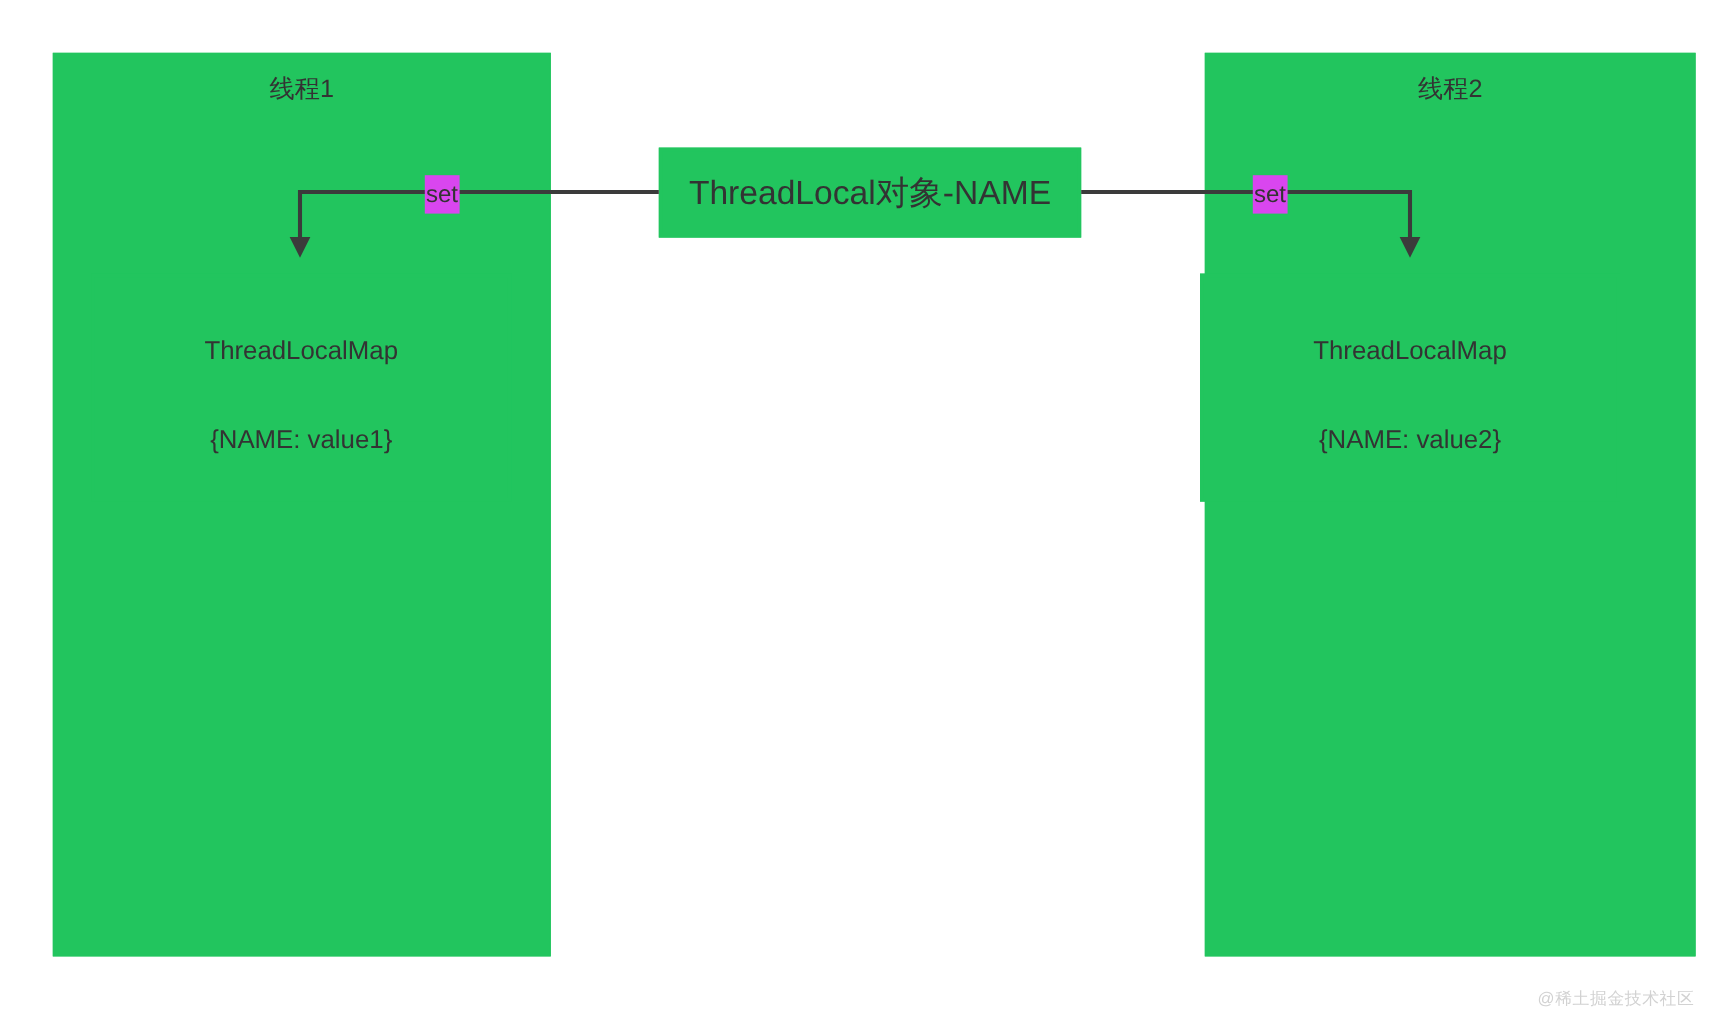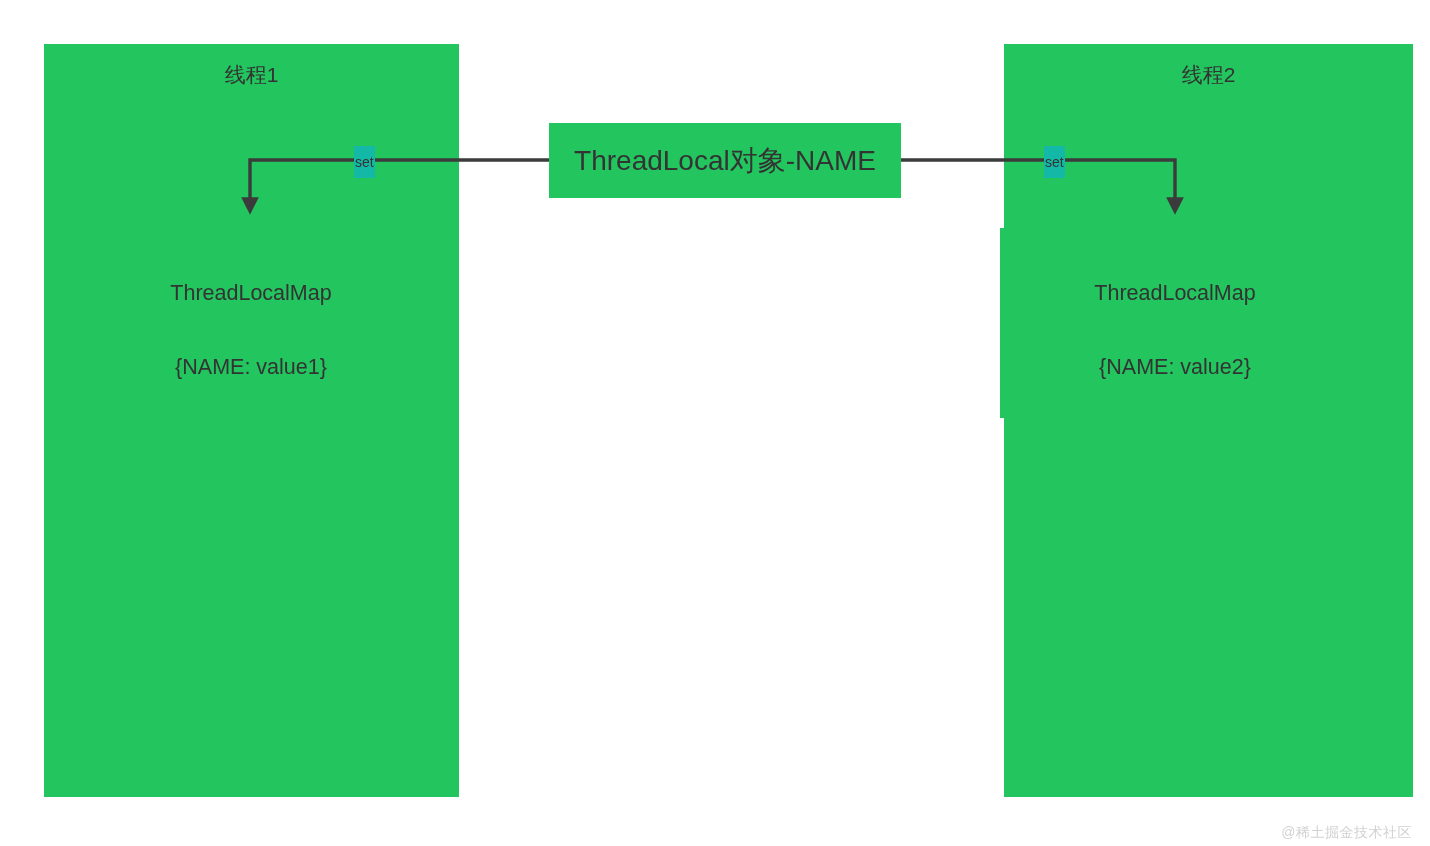--- a/index.html
+++ b/index.html
@@ -92,23 +92,23 @@
     left: 0;
     top: 0;
     width: 1430px;
     height: 846px;
     pointer-events: none;
   }
 
   
   .edge-label {
     position: absolute;
-    background: #14b8a6;
+    background: #d946ef;
     color: #333333;
-    font-size: 14px;
+    font-size: 20px;
     line-height: 26px;
     padding: 3px 1px 3px 1px;
     white-space: nowrap;
   }
 
   .watermark {
     position: absolute;
     right: 18px;
     bottom: 4px;
     font-size: 14px;

